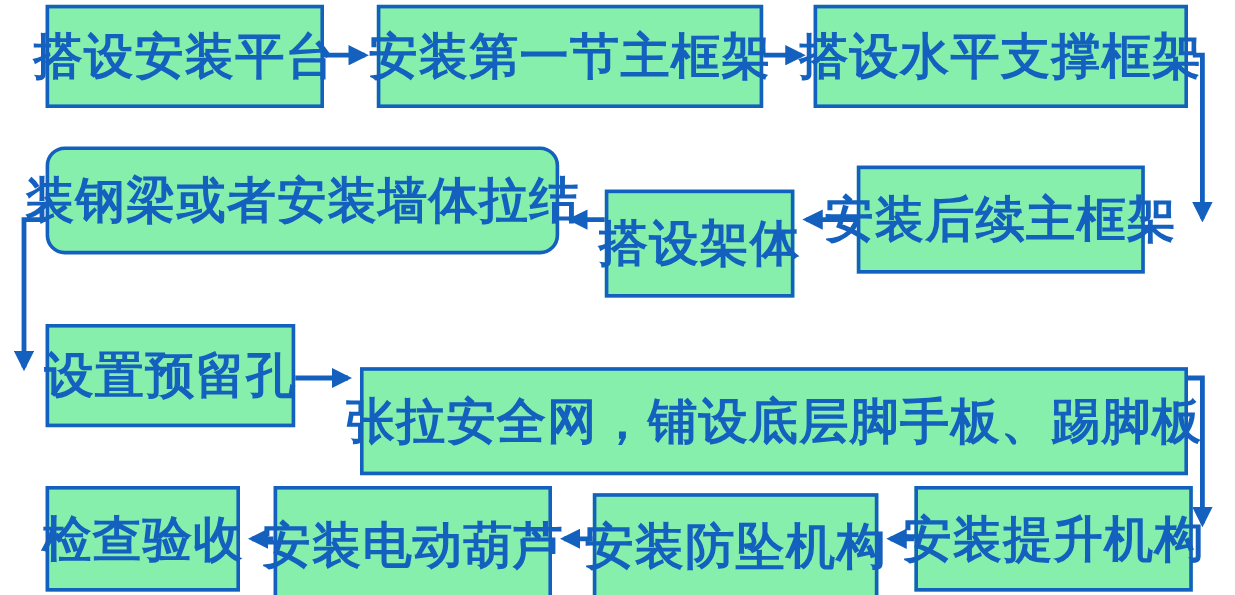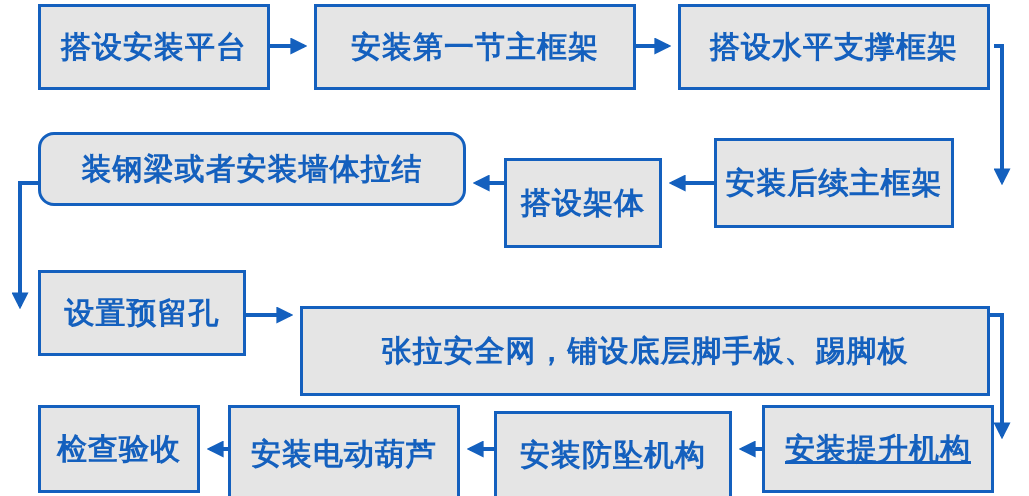--- a/index.html
+++ b/index.html
@@ -9,47 +9,47 @@
     width: 1029px;
     height: 496px;
     background: #ffffff;
     font-family: "Liberation Serif", serif;
     overflow: hidden;
   }
   .node {
     position: absolute;
     box-sizing: border-box;
     border: 3px solid var(--accent);
-    background: #e5e5e5;
+    background: #86efac;
     color: var(--accent);
-    font-size: 30px;
+    font-size: 41px;
     font-weight: 600;
     display: flex;
     align-items: center;
     justify-content: center;
     text-align: center;
     white-space: nowrap;
     letter-spacing: 1px;
   }
   
   .n1  { left: 38px;  top: 4px;   width: 232px; height: 86px; }
   .n2  { left: 314px; top: 4px;   width: 322px; height: 86px; }
   .n3  { left: 678px; top: 4px;   width: 312px; height: 86px; }
   
-  .n4  { left: 38px;  top: 132px; width: 428px; height: 74px; border-radius: 16px; }
+  .n4  { left: 38px;  top: 122px; width: 428px; height: 90px; border-radius: 16px; }
   .n5  { left: 504px; top: 138px; width: 158px; height: 90px; margin-top: 20px; }
   .n6  { left: 714px; top: 138px; width: 240px; height: 90px; }
   
   .n7  { left: 38px;  top: 270px; width: 208px; height: 86px; }
   .n8  { left: 300px; top: 270px; width: 690px; height: 90px; margin-top: 36px; }
   
   .n9  { left: 38px;  top: 405px; width: 162px; height: 88px; }
   .n10 { left: 228px; top: 405px; width: 232px; height: 98px; }
   .n11 { left: 494px; top: 411px; width: 238px; height: 88px; }
-  .n12 { left: 762px; top: 405px; width: 232px; height: 88px; text-decoration: underline; }
+  .n12 { left: 762px; top: 405px; width: 232px; height: 88px; }
 
   svg.connectors {
     position: absolute;
     left: 0; top: 0;
     width: 1029px; height: 496px;
     pointer-events: none;
   }
   svg.connectors path.conn {
     stroke: var(--accent);
     stroke-width: 4;

